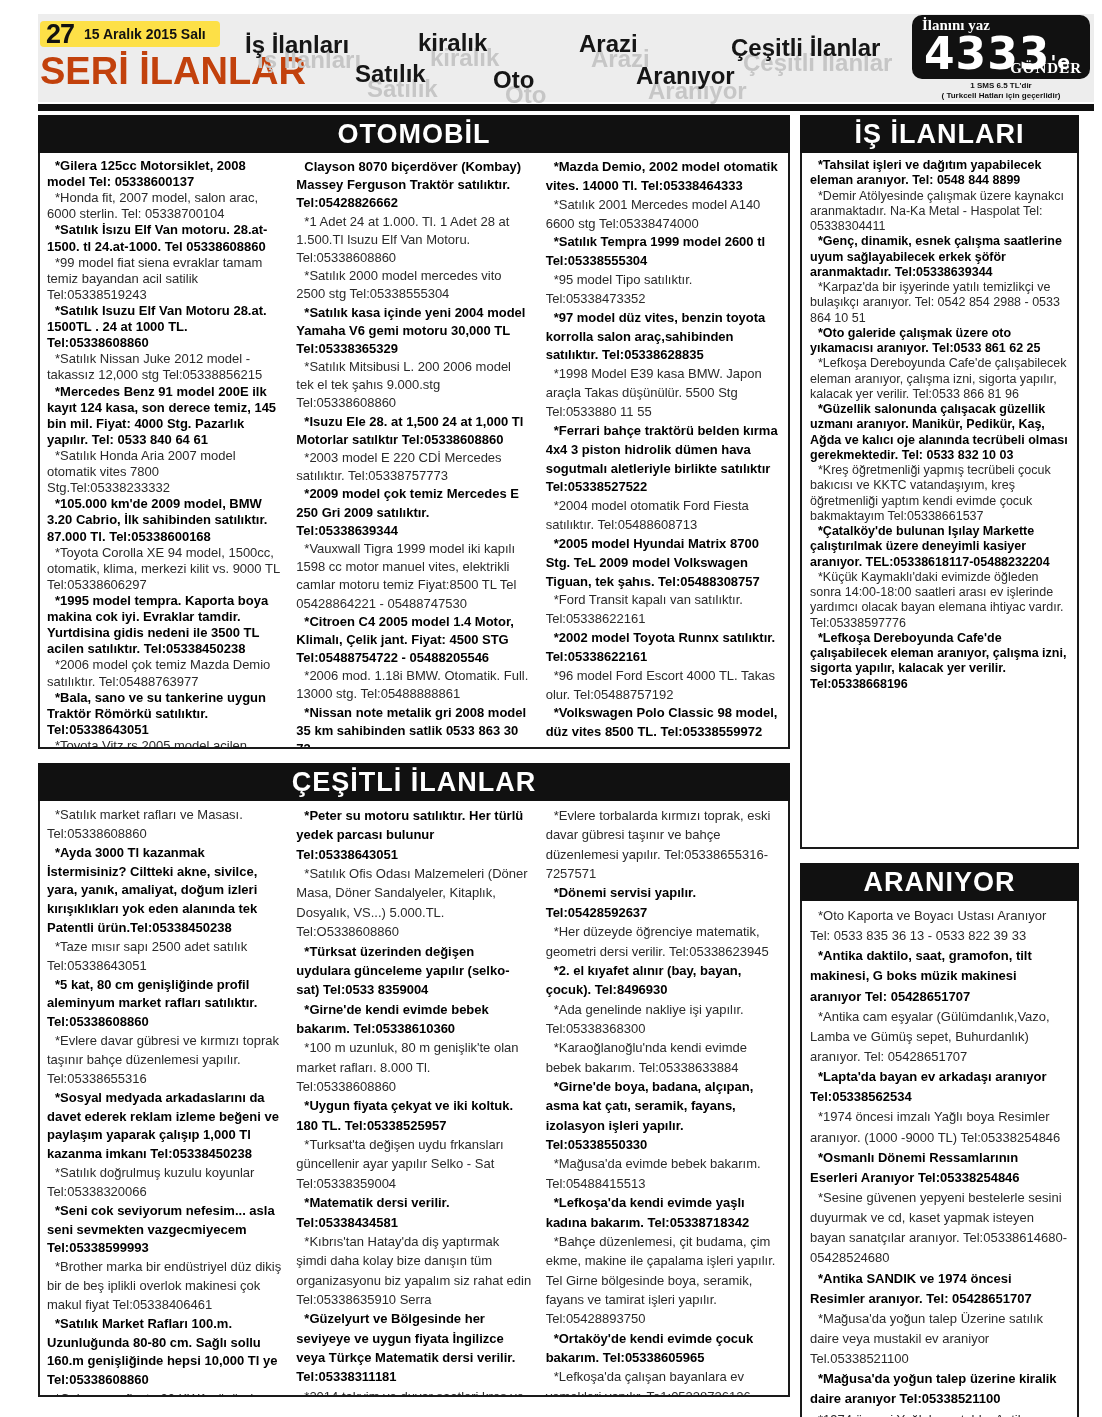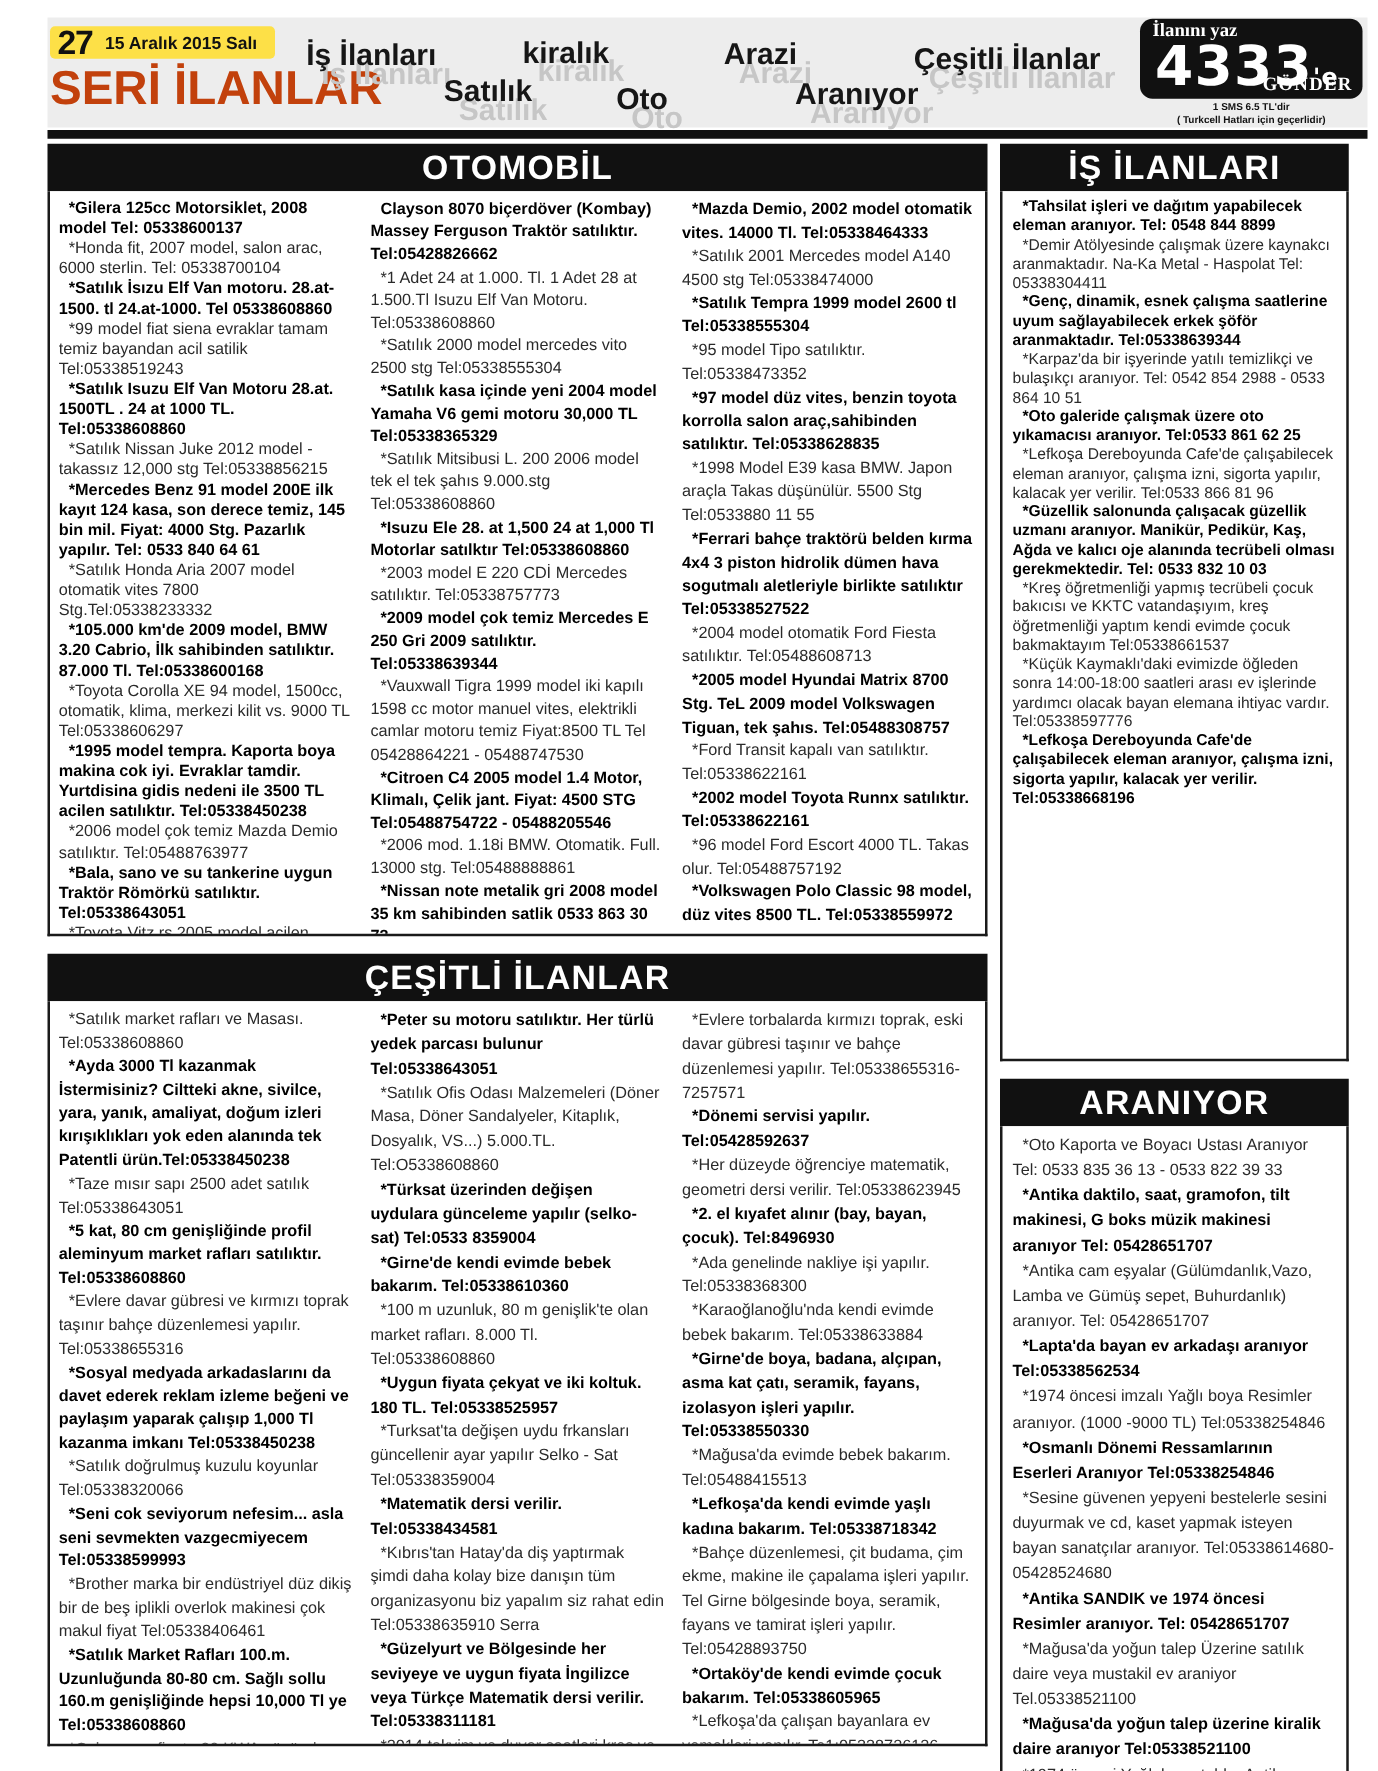--- a/index.html
+++ b/index.html
@@ -121,21 +121,21 @@
             <p class="ad b">*Isuzu Ele 28. at 1,500 24 at 1,000 Tl Motorlar satılktır Tel:05338608860</p>
             <p class="ad">*2003 model E 220 CDİ Mercedes satılıktır. Tel:05338757773</p>
             <p class="ad b">*2009 model çok temiz Mercedes E 250 Gri 2009 satılıktır. Tel:05338639344</p>
             <p class="ad">*Vauxwall Tigra 1999 model iki kapılı 1598 cc motor manuel vites, elektrikli camlar motoru temiz Fiyat:8500 TL Tel 05428864221 - 05488747530</p>
             <p class="ad b">*Citroen C4 2005 model 1.4 Motor, Klimalı, Çelik jant. Fiyat: 4500 STG Tel:05488754722 - 05488205546</p>
             <p class="ad">*2006 mod. 1.18i BMW. Otomatik. Full. 13000 stg. Tel:05488888861</p>
             <p class="ad b">*Nissan note metalik gri 2008 model 35 km sahibinden satlik 0533 863 30 73</p>
           </div>
         <div class="adcol lh145">
             <p class="ad b">*Mazda Demio, 2002 model otomatik vites. 14000 Tl. Tel:05338464333</p>
-            <p class="ad">*Satılık 2001 Mercedes model A140 4500 stg Tel:05338474000</p>
+            <p class="ad">*Satılık 2001 Mercedes model A140 6600 stg Tel:05338474000</p>
             <p class="ad b">*Satılık Tempra 1999 model 2600 tl Tel:05338555304</p>
             <p class="ad">*95 model Tipo satılıktır. Tel:05338473352</p>
             <p class="ad b">*97 model düz vites, benzin toyota korrolla salon araç,sahibinden satılıktır. Tel:05338628835</p>
             <p class="ad">*1998 Model E39 kasa BMW. Japon araçla Takas düşünülür.  5500 Stg Tel:0533880 11 55</p>
             <p class="ad b">*Ferrari bahçe traktörü belden kırma 4x4 3 piston hidrolik dümen hava sogutmalı aletleriyle birlikte satılıktır Tel:05338527522</p>
             <p class="ad">*2004 model otomatik Ford Fiesta satılıktır. Tel:05488608713</p>
             <p class="ad b">*2005 model Hyundai Matrix 8700 Stg. TeL 2009 model Volkswagen Tiguan, tek şahıs. Tel:05488308757</p>
             <p class="ad">*Ford Transit kapalı van satılıktır. Tel:05338622161</p>
             <p class="ad b">*2002 model Toyota Runnx satılıktır. Tel:05338622161</p>
             <p class="ad">*96 model Ford Escort 4000 TL. Takas olur. Tel:05488757192</p>
@@ -192,20 +192,21 @@
       <div class="secbar">İŞ İLANLARI</div>
       <div class="secbody bodyR lh122">
           <p class="ad b">*Tahsilat işleri ve dağıtım yapabilecek eleman aranıyor. Tel: 0548 844 8899</p>
           <p class="ad">*Demir Atölyesinde çalışmak üzere kaynakcı aranmaktadır. Na-Ka Metal - Haspolat Tel: 05338304411</p>
           <p class="ad b">*Genç, dinamik, esnek çalışma saatlerine uyum sağlayabilecek erkek şöför aranmaktadır. Tel:05338639344</p>
           <p class="ad">*Karpaz'da bir işyerinde yatılı temizlikçi ve bulaşıkçı aranıyor. Tel: 0542 854 2988 - 0533 864 10 51</p>
           <p class="ad b">*Oto galeride çalışmak üzere oto yıkamacısı aranıyor. Tel:0533 861 62 25</p>
           <p class="ad">*Lefkoşa Dereboyunda Cafe'de çalışabilecek  eleman aranıyor, çalışma izni, sigorta yapılır, kalacak yer verilir. Tel:0533 866 81 96</p>
           <p class="ad b">*Güzellik salonunda çalışacak güzellik uzmanı aranıyor. Manikür, Pedikür, Kaş, Ağda ve kalıcı oje alanında tecrübeli olması gerekmektedir.  Tel: 0533 832 10 03</p>
           <p class="ad">*Kreş öğretmenliği yapmış tecrübeli çocuk bakıcısı ve KKTC vatandaşıyım, kreş öğretmenliği yaptım kendi evimde çocuk bakmaktayım Tel:05338661537</p>
+          <p class="ad b">*Çatalköy'de bulunan Işılay Markette çalıştırılmak üzere deneyimli kasiyer aranıyor. TEL:05338618117-05488232204</p>
           <p class="ad">*Küçük Kaymaklı'daki evimizde öğleden sonra 14:00-18:00 saatleri arası ev işlerinde yardımcı olacak bayan elemana ihtiyac vardır. Tel:05338597776</p>
           <p class="ad b">*Lefkoşa Dereboyunda Cafe'de çalışabilecek  eleman aranıyor, çalışma izni, sigorta yapılır, kalacak yer verilir. Tel:05338668196</p>
         </div>
       <div class="gapv"></div>
       <div class="secbar">ARANIYOR</div>
       <div class="secbody bodyR lh155">
           <p class="ad">*Oto Kaporta ve Boyacı Ustası Aranıyor Tel: 0533 835 36 13 - 0533 822 39 33</p>
           <p class="ad b">*Antika daktilo, saat, gramofon, tilt makinesi, G boks müzik makinesi aranıyor Tel: 05428651707</p>
           <p class="ad">*Antika cam eşyalar (Gülümdanlık,Vazo, Lamba ve Gümüş sepet, Buhurdanlık) aranıyor. Tel: 05428651707</p>
           <p class="ad b">*Lapta'da bayan ev arkadaşı aranıyor Tel:05338562534</p>

